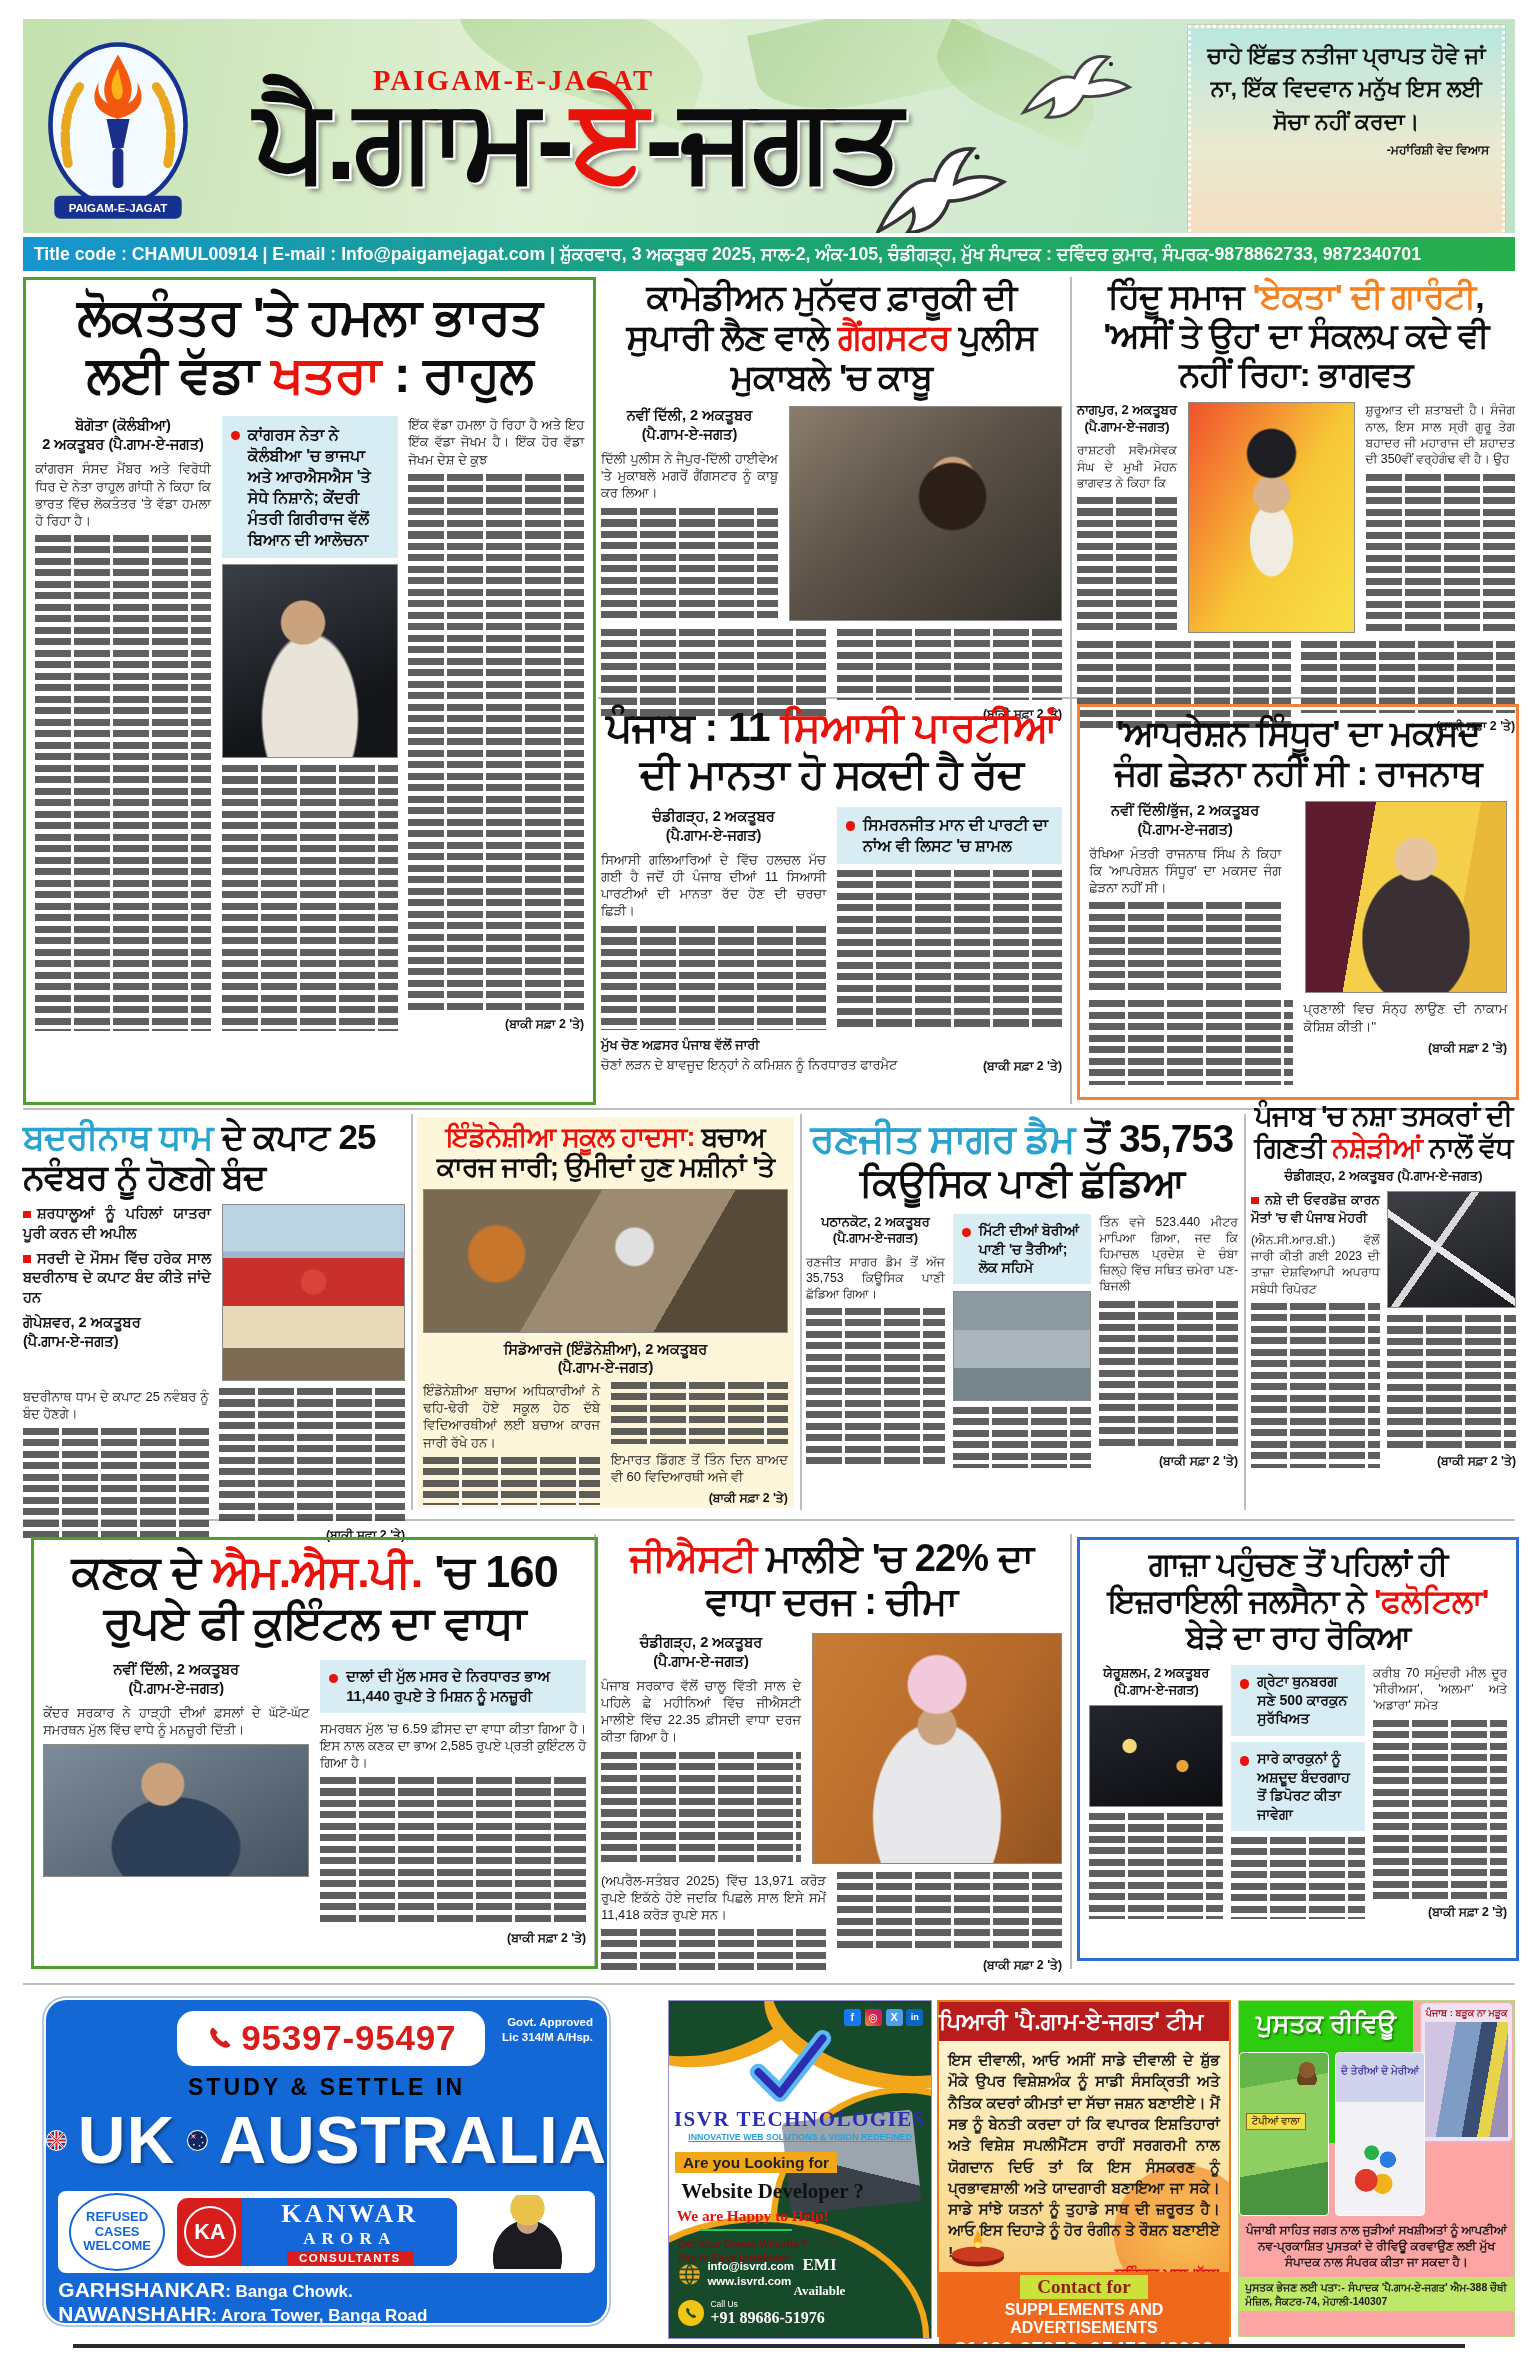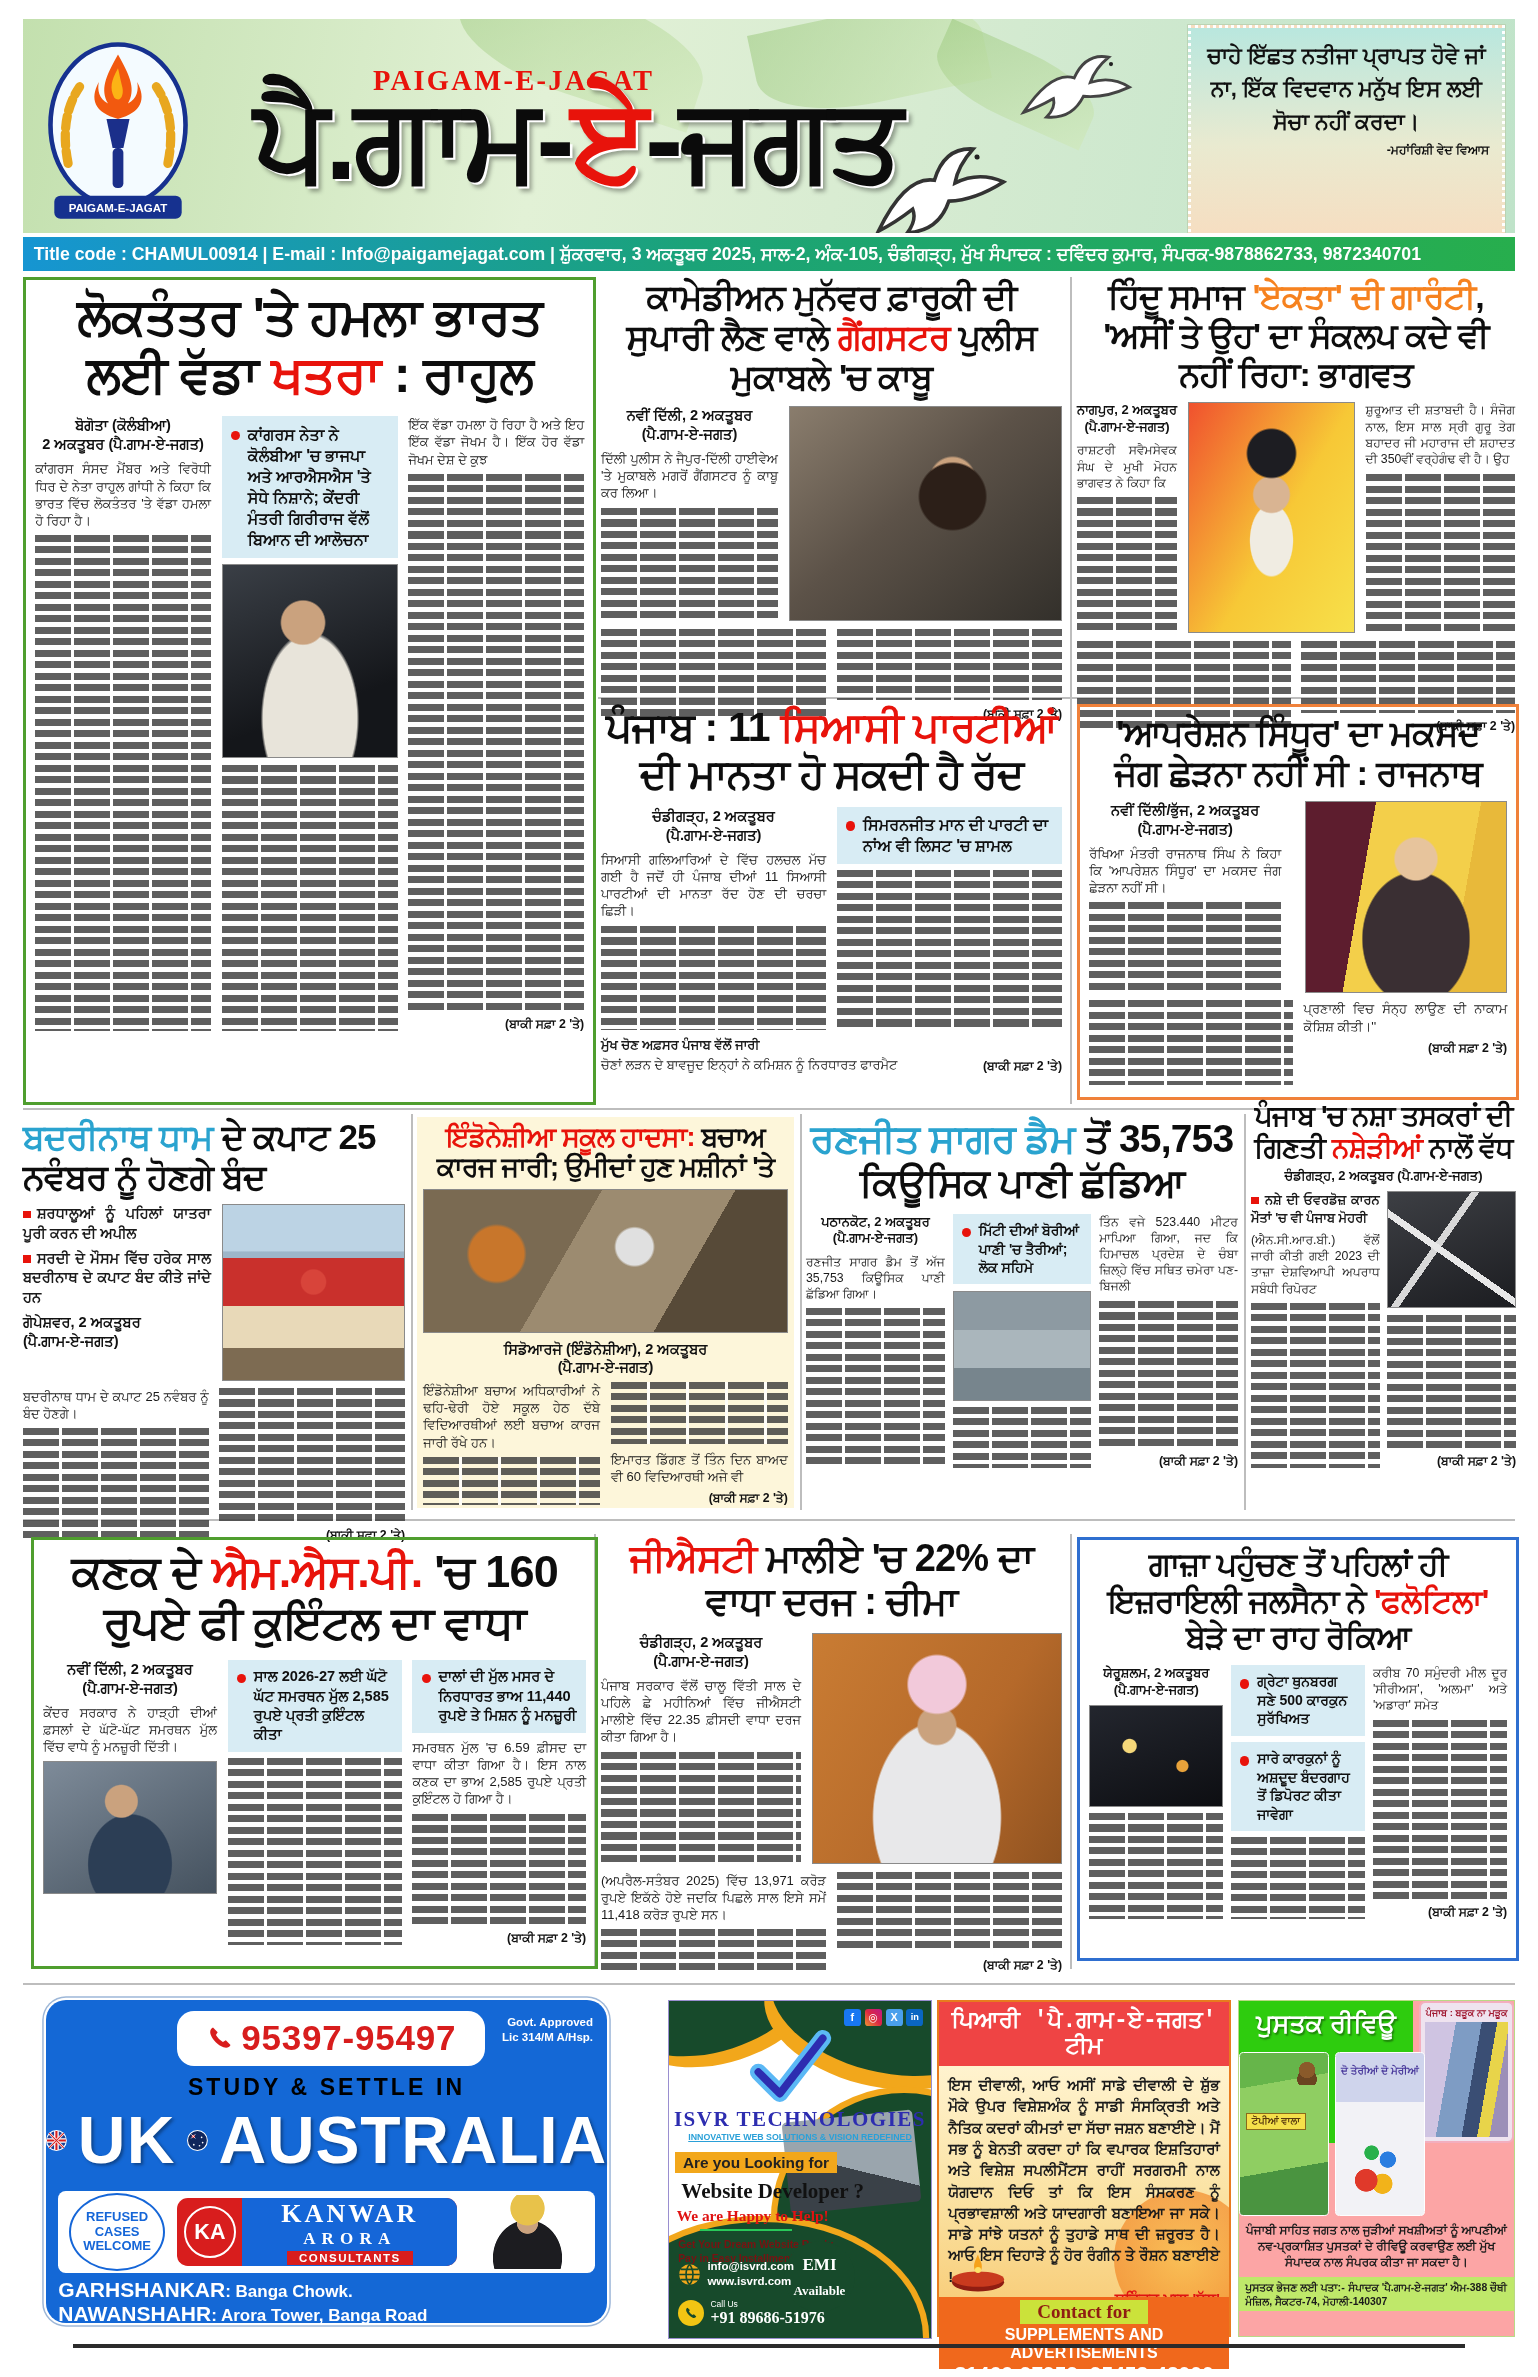--- a/index.html
+++ b/index.html
@@ -339,27 +339,20 @@
         <div class="dl"><span>ਨਵੀਂ ਦਿੱਲੀ, 2 ਅਕਤੂਬਰ</span><br><span>(ਪੈ.ਗਾਮ-ਏ-ਜਗਤ)</span></div>
         <div class="body-t">ਕੇਂਦਰ ਸਰਕਾਰ ਨੇ ਹਾੜ੍ਹੀ ਦੀਆਂ ਫ਼ਸਲਾਂ ਦੇ ਘੱਟੋ-ਘੱਟ ਸਮਰਥਨ ਮੁੱਲ ਵਿੱਚ ਵਾਧੇ ਨੂੰ ਮਨਜ਼ੂਰੀ ਦਿੱਤੀ।</div>
         <div class="ph" style="height:131px;background:
           radial-gradient(circle at 45% 30%, #caa27e 0 12%, rgba(0,0,0,0) 13%),
           radial-gradient(ellipse at 50% 78%, #2c3e55 0 34%, rgba(0,0,0,0) 35%),
           linear-gradient(150deg,#7e8b99,#45525f);"></div>
       </div>
       <div class="col">
         <div class="bullbox" style="font-size:14.6px;">
             <span class="bdot"></span>
-            <span>ਸਾਲ 2026-27 ਲਈ ਘੱਟੋ ਘੱਟ ਸਮਰਥਨ ਮੁੱਲ 2,585 ਰੁਪਏ ਪ੍ਰਤੀ ਕੁਇੰਟਲ ਕੀਤਾ</span>
-          </div>
-        <div class="greek"></div>
-      </div>
-      <div class="col">
-        <div class="bullbox" style="font-size:14.6px;">
-            <span class="bdot"></span>
             <span>ਦਾਲਾਂ ਦੀ ਮੁੱਲ ਮਸਰ ਦੇ ਨਿਰਧਾਰਤ ਭਾਅ 11,440 ਰੁਪਏ ਤੇ ਮਿਸ਼ਨ ਨੂੰ ਮਨਜ਼ੂਰੀ</span>
           </div>
         <div class="body-t">ਸਮਰਥਨ ਮੁੱਲ 'ਚ 6.59 ਫ਼ੀਸਦ ਦਾ ਵਾਧਾ ਕੀਤਾ ਗਿਆ ਹੈ। ਇਸ ਨਾਲ ਕਣਕ ਦਾ ਭਾਅ 2,585 ਰੁਪਏ ਪ੍ਰਤੀ ਕੁਇੰਟਲ ਹੋ ਗਿਆ ਹੈ।</div>
         <div class="greek"></div>
         <div class="cont">(ਬਾਕੀ ਸਫ਼ਾ 2 'ਤੇ)</div>
       </div>
     </div>
   </section>
 
   <section class="abs" style="left:601px;top:1537px;width:461px;height:427px;">
@@ -534,21 +527,21 @@
           </svg>
       </span>
       <div style="color:#fff;">
         <div style="font-size:8.5px;">Call Us</div>
         <div style="font-family:'Liberation Serif','DejaVu Serif',serif;font-weight:bold;font-size:16px;">+91 89686-51976</div>
       </div>
     </div>
   </section>
 
   <section class="abs" style="left:937px;top:2000px;width:294px;height:337px;border:2.3px solid #e87b1e;box-sizing:border-box;">
-    <div style="background:#ef4444;color:#ffffff;font-weight:900;font-size:23px;text-align:center;padding:6.2px 0;font-family:Liberation Mono, monospace;">ਪਿਆਰੀ 'ਪੈ.ਗਾਮ-ਏ-ਜਗਤ' ਟੀਮ</div>
+    <div style="background:#b91c1c;color:#ffffff;font-weight:900;font-size:23px;text-align:left;padding:6.2px 0;">ਪਿਆਰੀ 'ਪੈ.ਗਾਮ-ਏ-ਜਗਤ' ਟੀਮ</div>
     <div class="diwali-body" style="position:relative;height:231px;padding:7.7px 9.2px;box-sizing:border-box;overflow:hidden;">
       <div style="position:absolute;left:6.2px;bottom:4.6px;width:66px;height:43px;">
         <svg width="66" height="43" viewBox="0 0 86 56">
             <ellipse cx="43" cy="42" rx="34" ry="12" fill="#8f1d12"></ellipse>
             <ellipse cx="43" cy="38" rx="34" ry="10" fill="#c93a1e"></ellipse>
             <path d="M43 6 C38 16 36 22 40 28 C46 32 50 24 47 16 C45 12 44 10 43 6 Z" fill="#f6a21a"></path>
             <circle cx="43" cy="26" r="4" fill="#fde36a"></circle>
           </svg>
       </div>
       <div style="position:absolute;right:-23px;bottom:-31px;width:138px;height:138px;border-radius:50%;background:radial-gradient(circle,#f9b23a,#f2831f 70%,rgba(0,0,0,0));opacity:.65;"></div>

